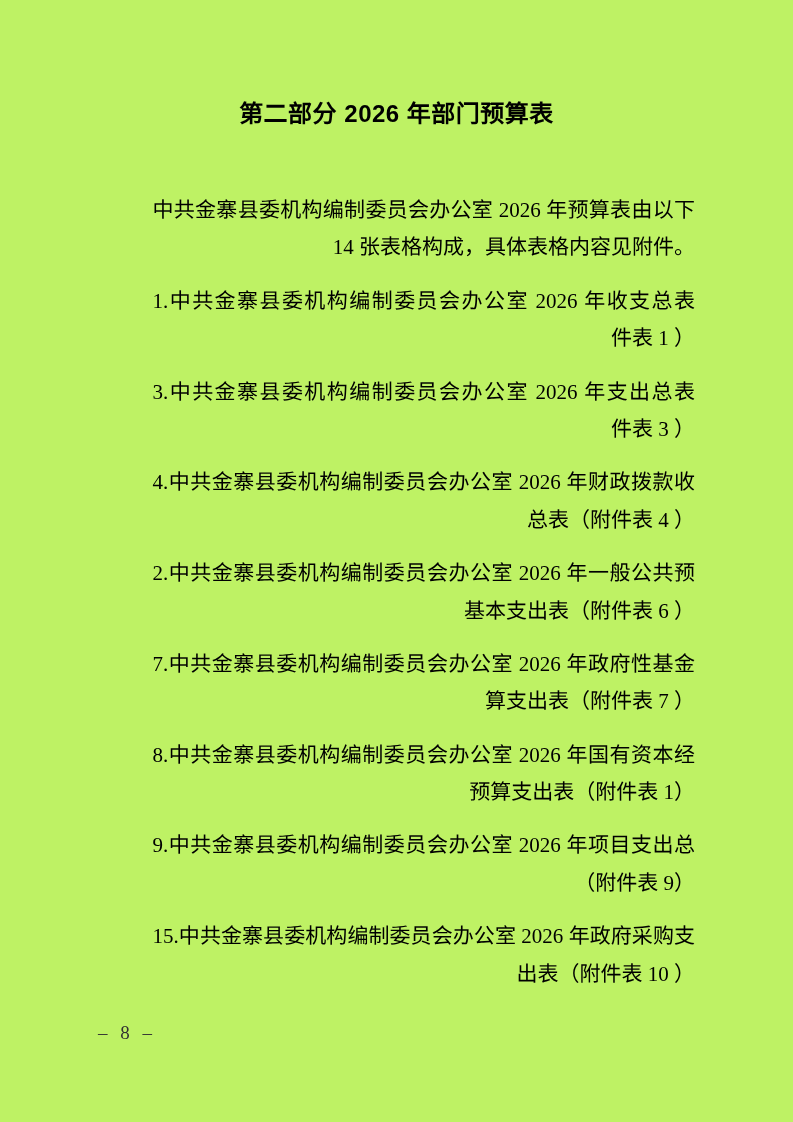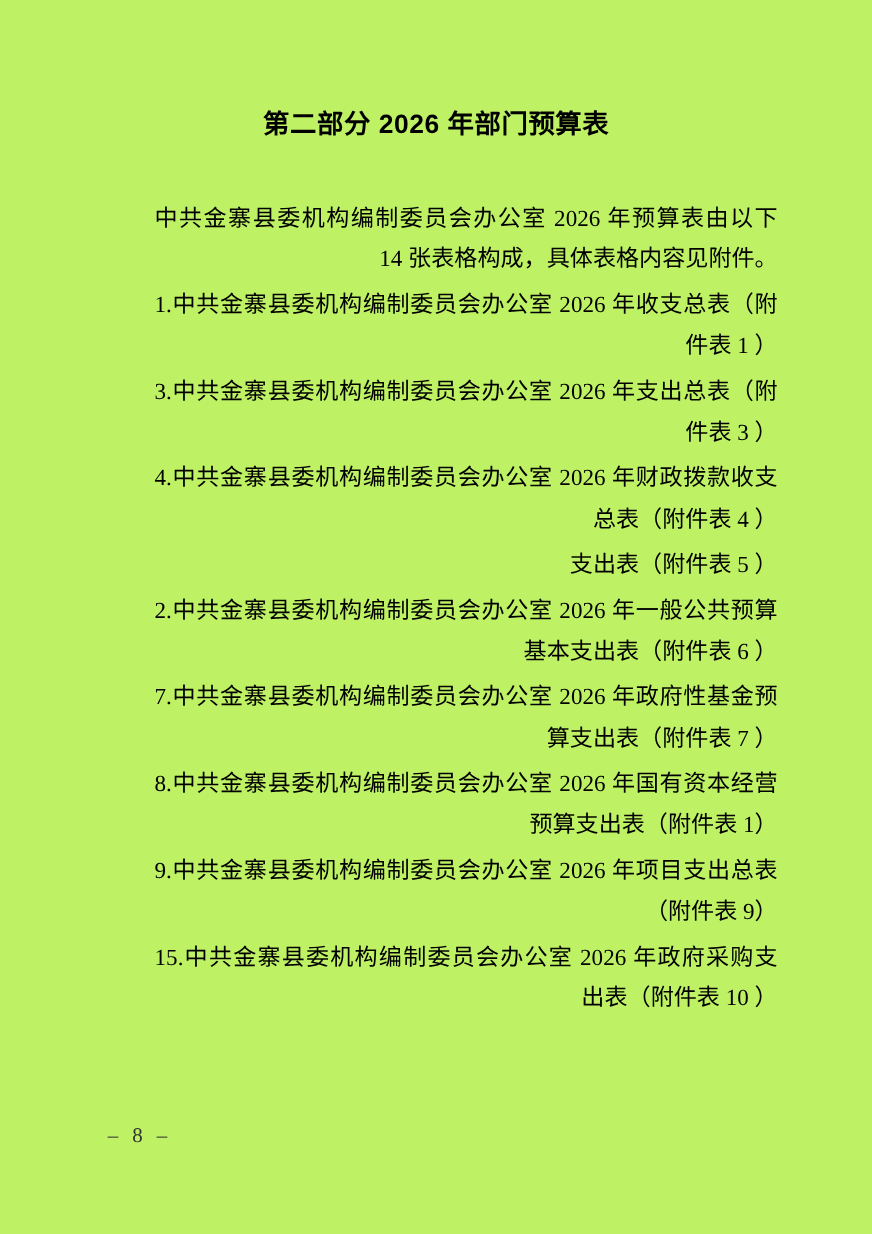--- a/index.html
+++ b/index.html
@@ -32,21 +32,21 @@
     letter-spacing: 0.5px;
   }
   .doc-body {
     position: absolute;
     top: 176px;
     left: 84px;
     width: 627px;
     font-size: 21px;
   }
   .para {
-    margin: 4px;
+    margin: 16px;
   }
   .line {
     height: 37.4px;
     line-height: 37.4px;
     white-space: normal;
     overflow: hidden;
     text-align: right;
   }
   .line.first {
     text-indent: 2.5em;
@@ -80,21 +80,20 @@
       </div>
       <div class="para">
         <div class="line first">3.中共金寨县委机构编制委员会办公室 2026 年支出总表（附</div>
         <div class="line">件表 3 ）</div>
       </div>
       <div class="para">
         <div class="line first">4.中共金寨县委机构编制委员会办公室 2026 年财政拨款收支</div>
         <div class="line">总表（附件表 4 ）</div>
       </div>
       <div class="para">
-        <div class="line">支出表（附件表 5 ）</div>
       </div>
       <div class="para">
         <div class="line first">2.中共金寨县委机构编制委员会办公室 2026 年一般公共预算</div>
         <div class="line">基本支出表（附件表 6 ）</div>
       </div>
       <div class="para">
         <div class="line first">7.中共金寨县委机构编制委员会办公室 2026 年政府性基金预</div>
         <div class="line">算支出表（附件表 7 ）</div>
       </div>
       <div class="para">

